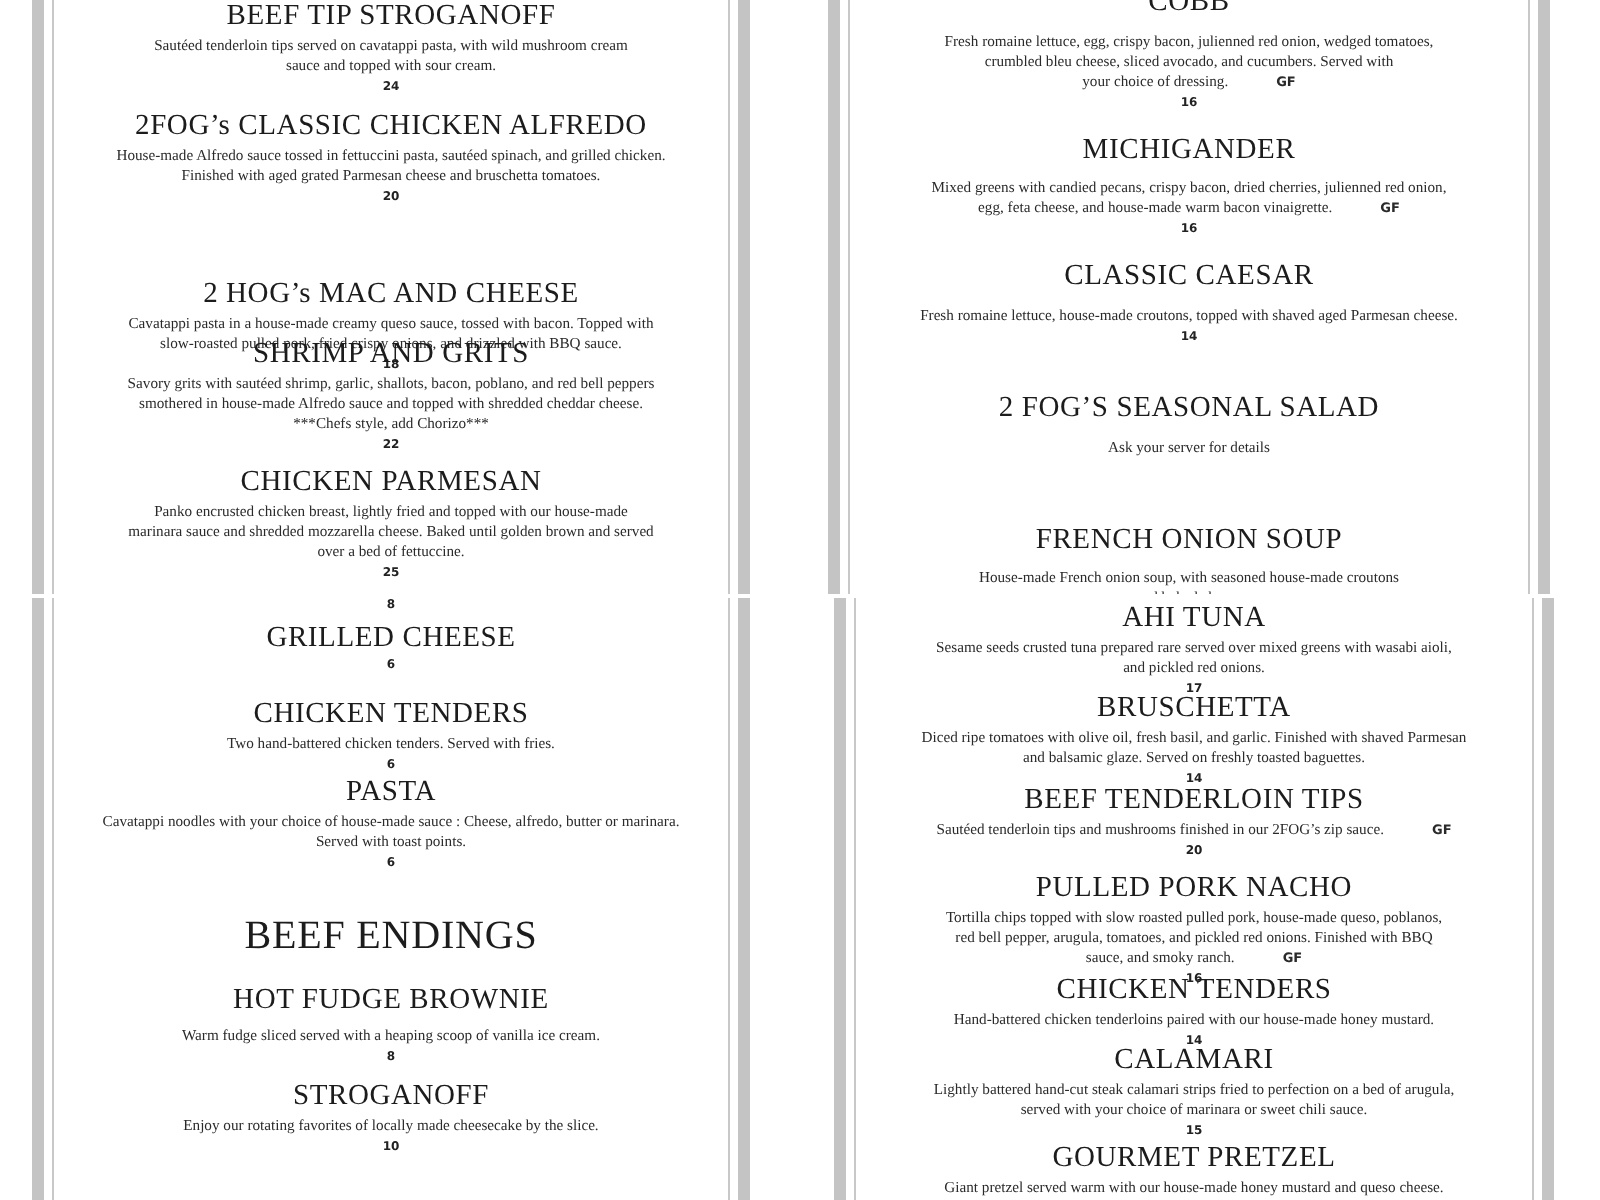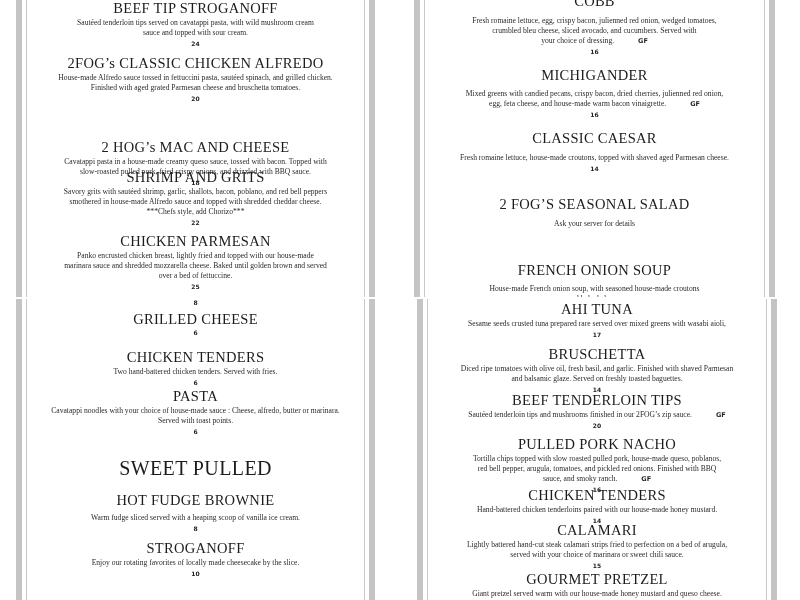--- a/index.html
+++ b/index.html
@@ -88,21 +88,21 @@
       <div class="price">6</div>
     </div>
     <div class="item" style="top:89px;">
       <div class="title">PASTA</div>
       <div class="desc">
           <div>Cavatappi noodles with your choice of house-made sauce : Cheese, alfredo, butter or marinara.</div>
           <div>Served with toast points.</div>
         </div>
       <div class="price">6</div>
     </div>
-    <div class="item title big" style="top:158px;">SWEET PULLED</div>
+    <div class="item title big" style="top:158px;">BEEF ENDINGS</div>
     <div class="item" style="top:193px;">
       <div class="title">HOT FUDGE BROWNIE</div>
       <div class="desc" style="margin-top:5px;">
           <div>Warm fudge sliced served with a heaping scoop of vanilla ice cream.</div>
         </div>
       <div class="price">8</div>
     </div>
     <div class="item" style="top:241px;">
       <div class="title">STROGANOFF</div>
       <div class="desc">
@@ -165,20 +165,21 @@
 <div class="pane" style="left:400px;top:299px;width:400px;height:301px;">
   <div class="bar-thick" style="left:17px;"></div>
   <div class="bar-thin" style="left:27px;"></div>
   <div class="bar-thin" style="left:366px;"></div>
   <div class="bar-thick" style="left:371px;"></div>
   <div style="position:absolute;left:28px;width:338px;top:0;">
     <div class="item" style="top:2px;">
       <div class="title">AHI TUNA</div>
       <div class="desc">
           <div>Sesame seeds crusted tuna prepared rare served over mixed greens with wasabi aioli,</div>
+          <div>and pickled red onions.</div>
         </div>
       <div class="price">17</div>
     </div>
     <div class="item" style="top:47px;">
       <div class="title">BRUSCHETTA</div>
       <div class="desc">
           <div>Diced ripe tomatoes with olive oil, fresh basil, and garlic. Finished with shaved Parmesan</div>
           <div>and balsamic glaze. Served on freshly toasted baguettes.</div>
         </div>
       <div class="price">14</div>

